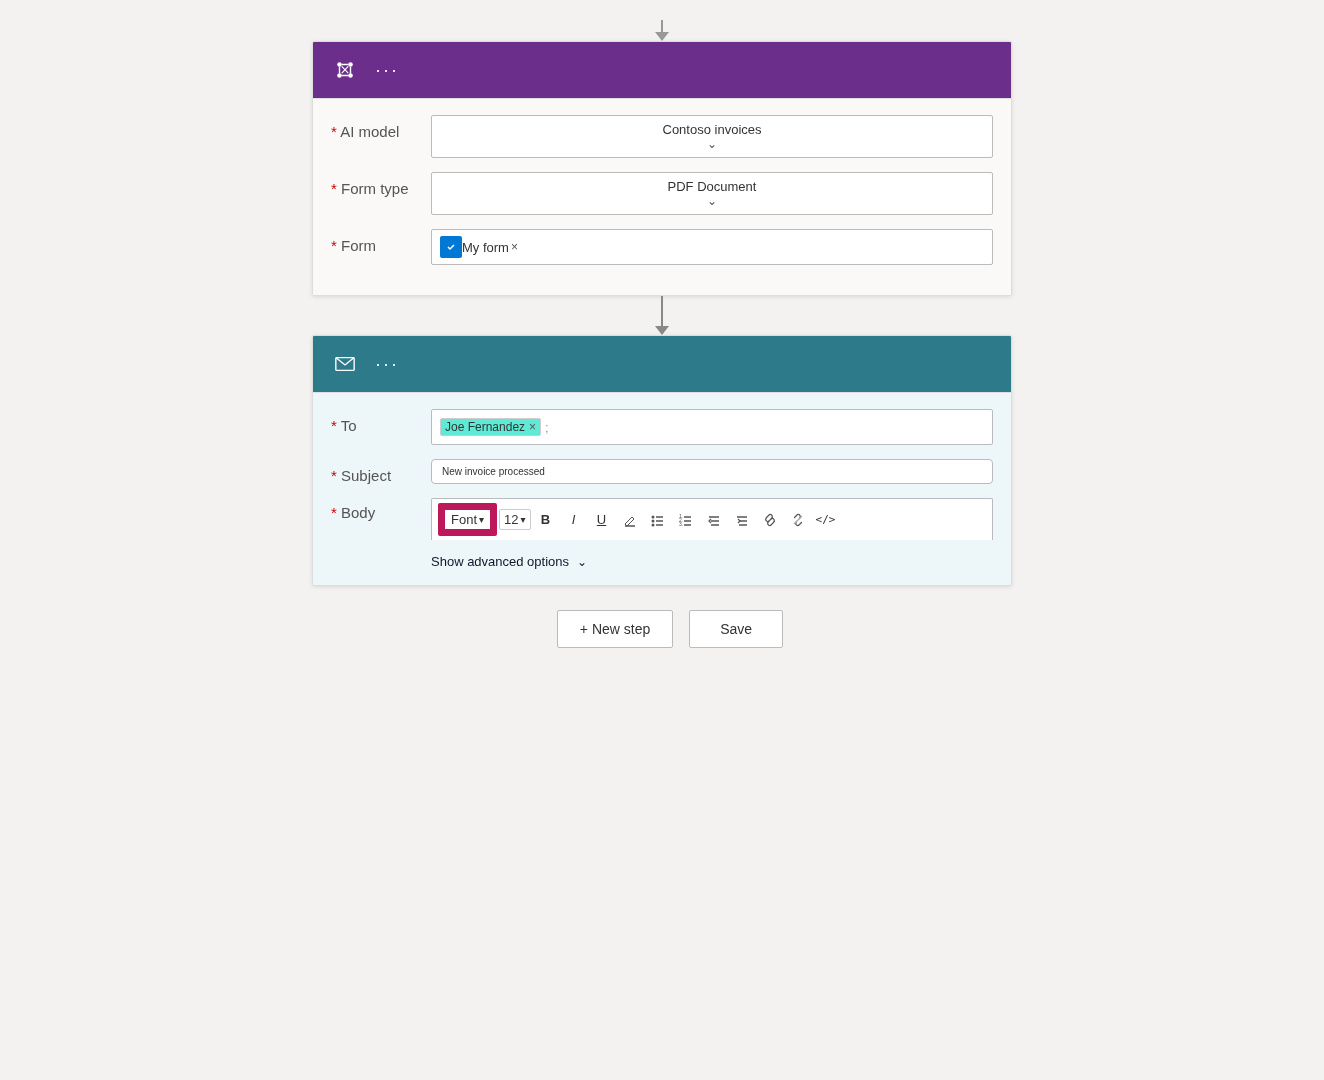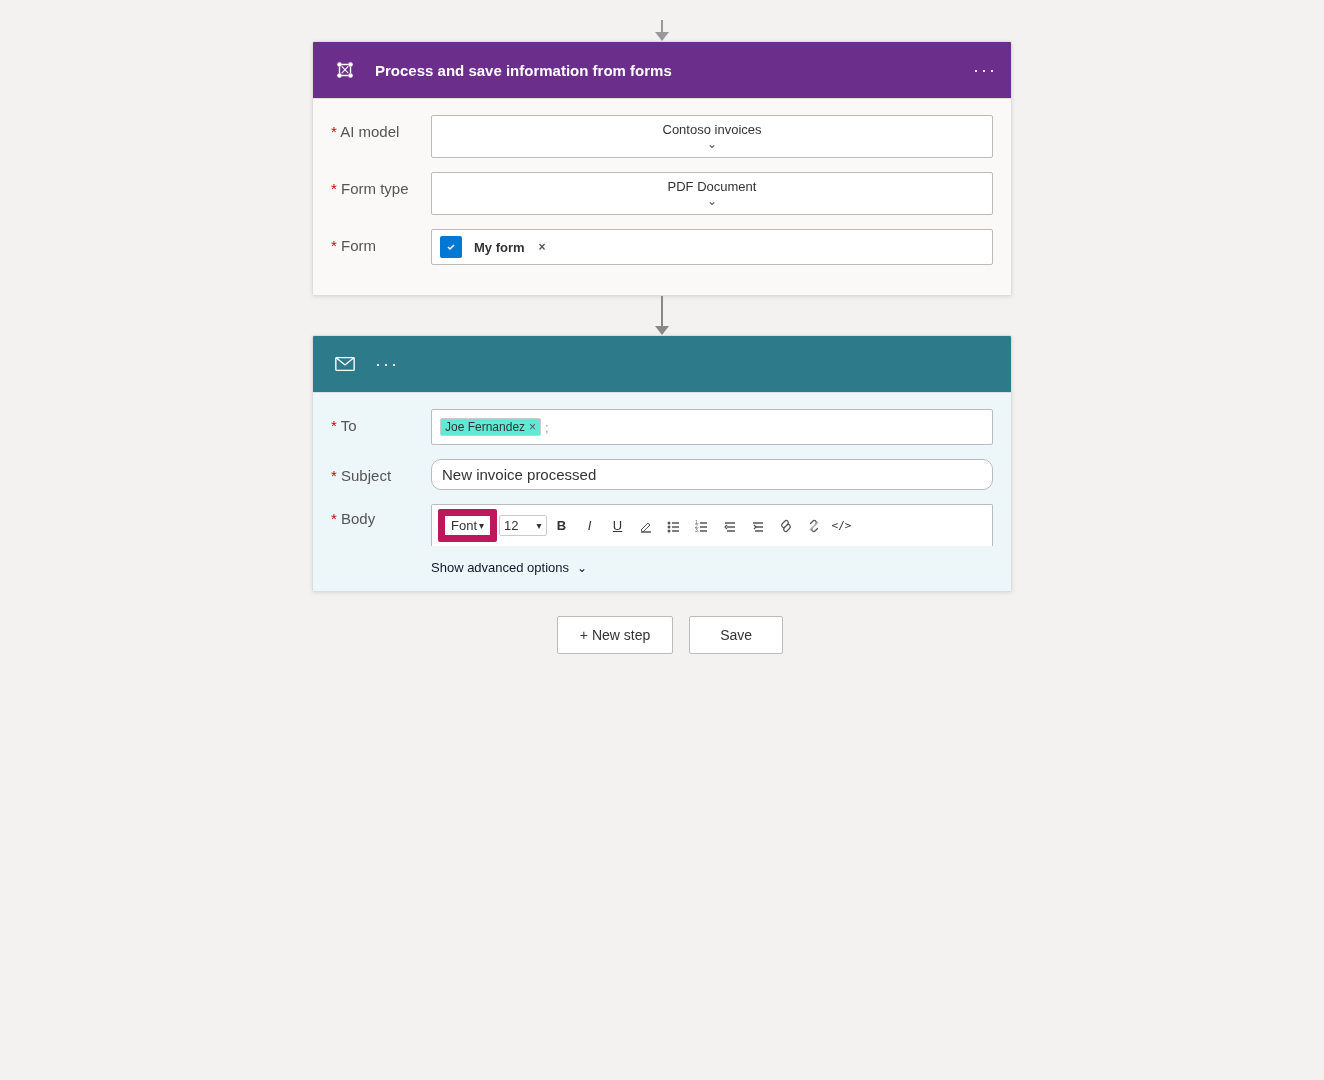--- a/index.html
+++ b/index.html
@@ -120,23 +120,22 @@
       display: flex;
       align-items: center;
       flex-wrap: wrap;
       gap: 4px;
       border-radius: 2px;
       min-height: 36px;
     }
     .tag {
       display: flex;
       align-items: center;
-      gap: 12px;
+      gap: 0;
       font-size: 12px;
-      font-weight: bold;
     }
     .tag-icon-blue {
       width: 22px;
       height: 22px;
       background: #0078d4;
       border-radius: 2px;
       display: flex;
       align-items: center;
       justify-content: center;
       color: white;
@@ -173,22 +172,22 @@
     }
     
     .email-card .card-body {
       background: #edf6f8;
     }
     .text-input {
       width: 100%;
       border: 1px solid #bbb;
       background: #fff;
       padding: 6px 10px;
-      border-radius: 10px;
-      font-size: 15px;
+      border-radius: 4px;
+      font-size: 10px;
       color: #333;
     }
     
     .toolbar {
       display: flex;
       align-items: center;
       gap: 2px;
       padding: 4px 6px;
       border: 1px solid #bbb;
       background: #fff;
@@ -202,21 +201,21 @@
       padding: 2px 6px;
       border: 7px solid #be185d;
       border-radius: 2px;
       font-size: 13px;
       cursor: pointer;
       color: #333;
     }
     .toolbar-size {
       display: flex;
       align-items: center;
-      gap: 18px;
+      gap: 2px;
       padding: 2px 4px;
       border: 1px solid #ccc;
       border-radius: 2px;
       font-size: 13px;
       cursor: pointer;
       color: #333;
     }
     .toolbar-btn {
       width: 26px;
       height: 26px;
@@ -319,21 +318,20 @@
           <circle cx="6" cy="18" r="2.5" fill="white"></circle>
           <circle cx="18" cy="18" r="2.5" fill="white"></circle>
           <line x1="8.5" y1="6" x2="15.5" y2="6" stroke="white" stroke-width="1.5"></line>
           <line x1="6" y1="8.5" x2="6" y2="15.5" stroke="white" stroke-width="1.5"></line>
           <line x1="8.5" y1="18" x2="15.5" y2="18" stroke="white" stroke-width="1.5"></line>
           <line x1="18" y1="8.5" x2="18" y2="15.5" stroke="white" stroke-width="1.5"></line>
           <line x1="8.5" y1="8" x2="15.5" y2="15.5" stroke="white" stroke-width="1.2"></line>
           <line x1="15.5" y1="8" x2="8.5" y2="15.5" stroke="white" stroke-width="1.2"></line>
         </svg>
       </div>
-      <span class="card-title">Process and save information from forms</span>
       <span class="card-menu" style="letter-spacing:2px; font-size:18px;">···</span>
     </div>
     <div class="card-body">
 
       <div class="field-row">
         <div class="field-label">
           <span style="color:#c00;">* </span><span>AI model</span>
         </div>
         <div class="field-control">
           <div class="select-input">

